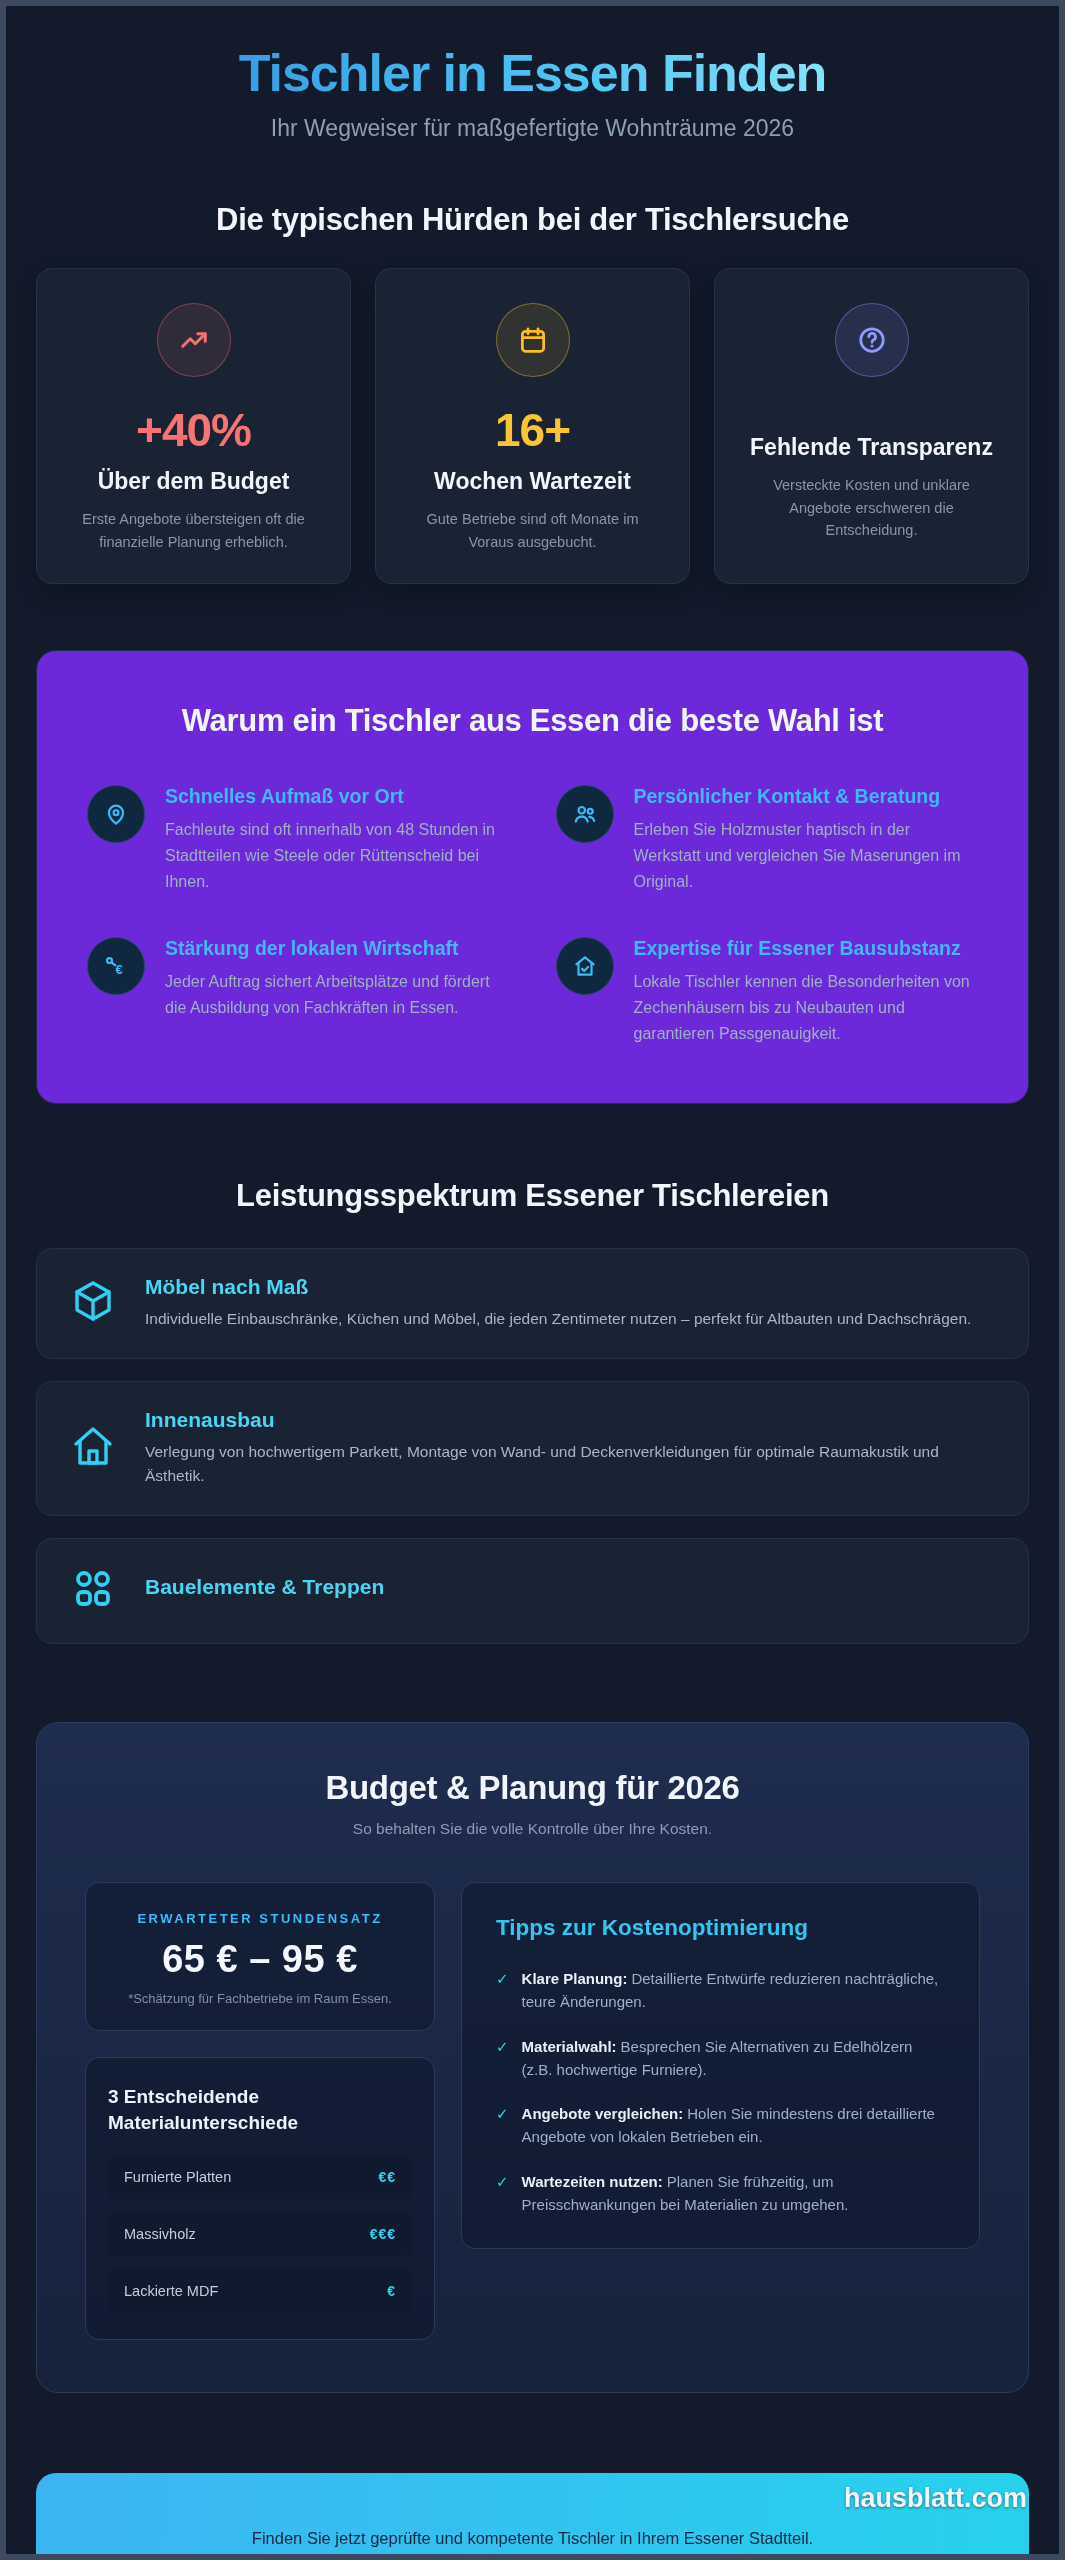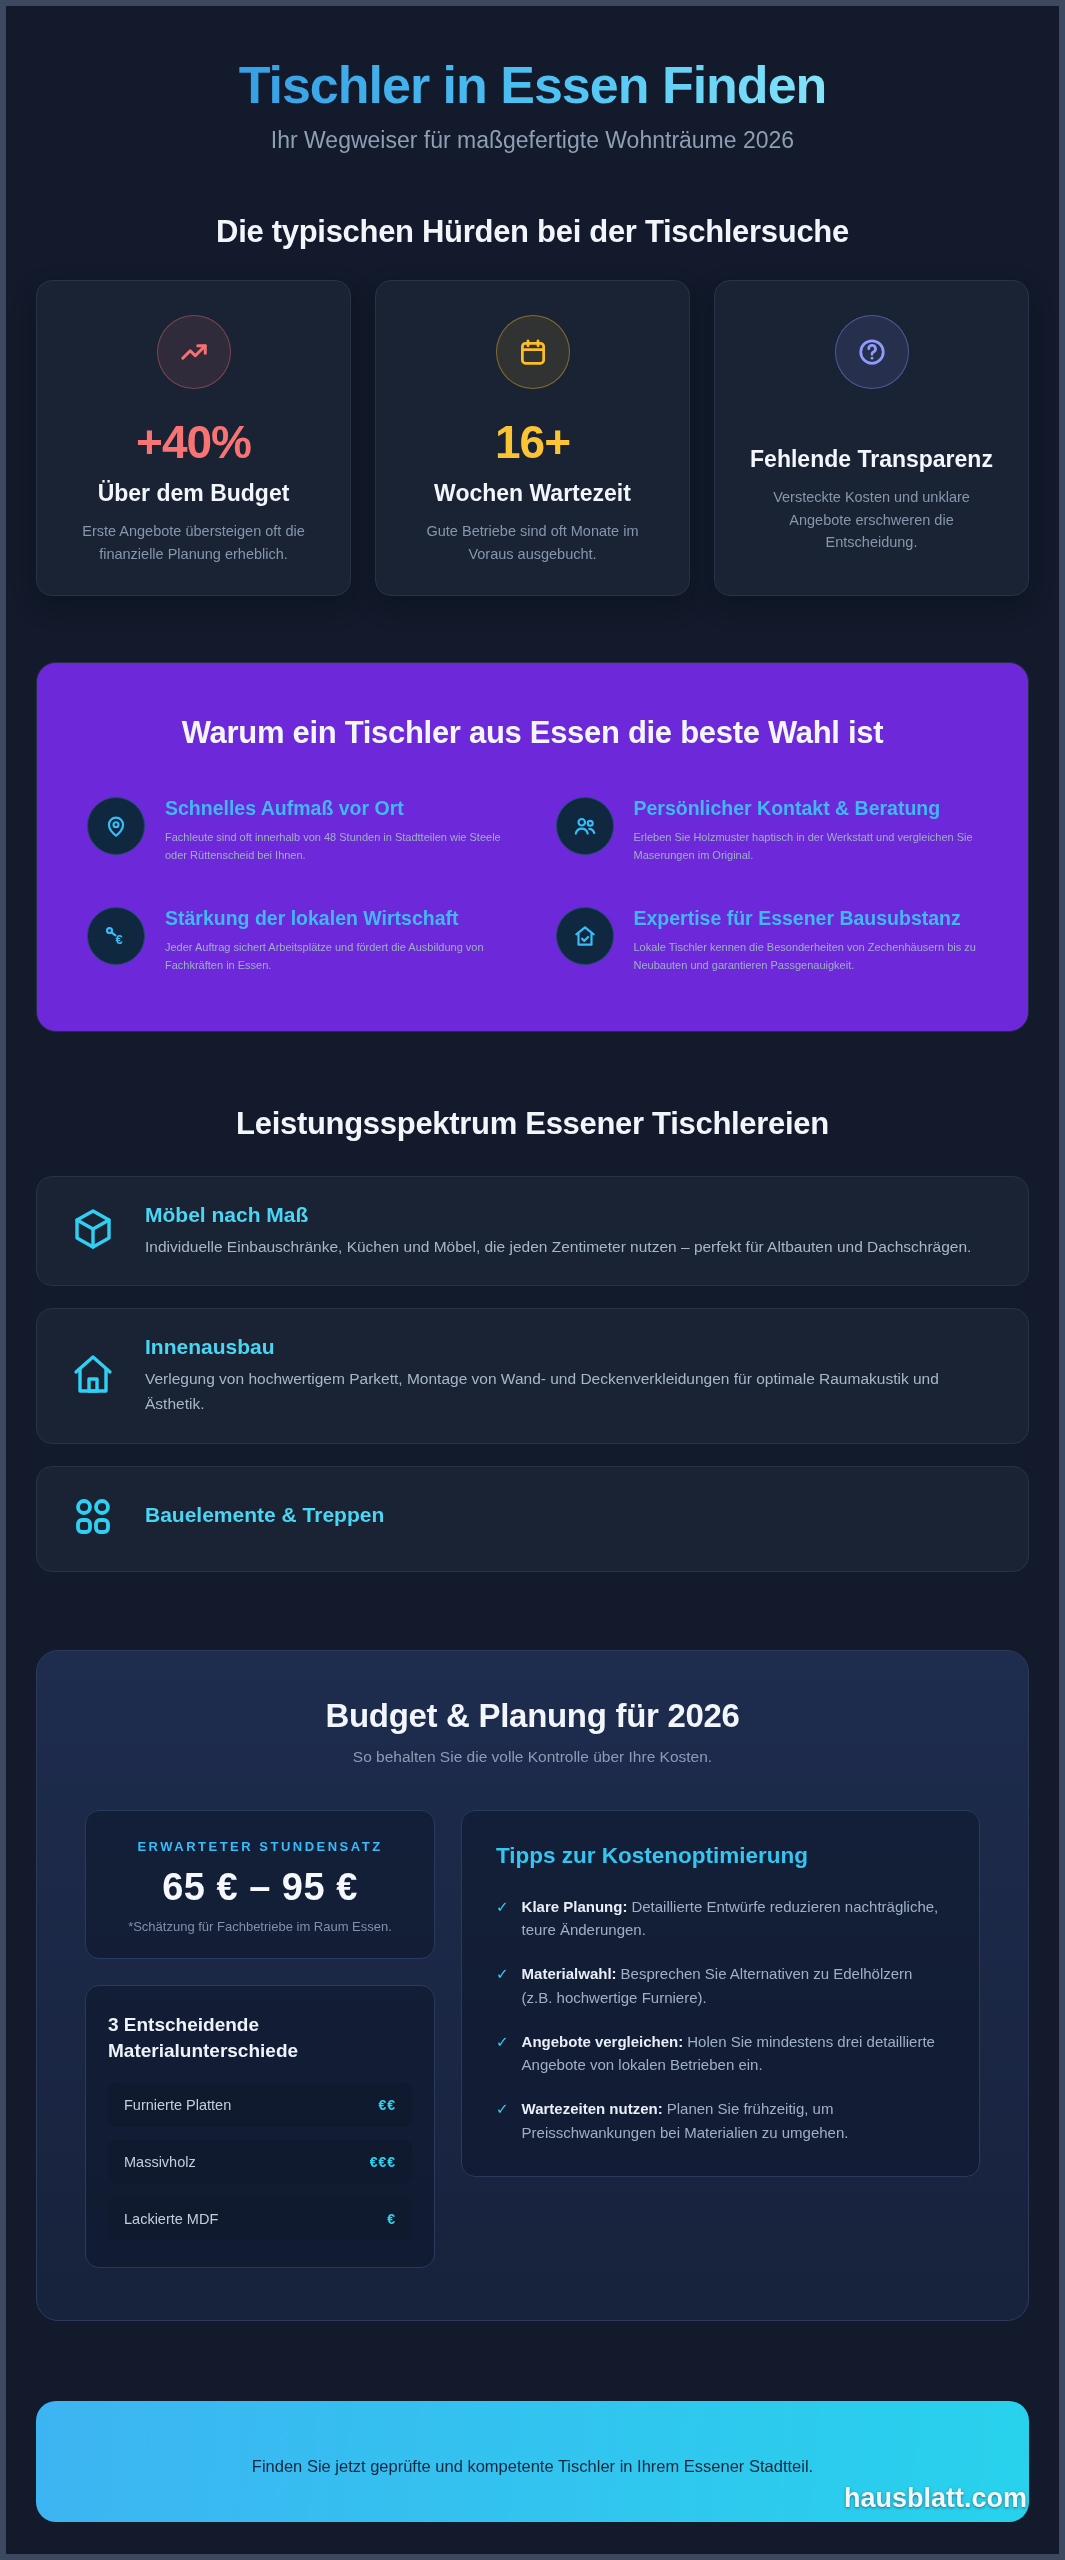--- a/index.html
+++ b/index.html
@@ -6,21 +6,21 @@
   html,body { width:1065px; }
   body {
     height:2560px;
     overflow:hidden;
     background:#121a2b;
     border:6px solid #3d4960;
     font-family:"Liberation Sans","DejaVu Sans",sans-serif;
     color:#e7edf5;
     position:relative;
   }
-  .page { padding:12px 30px; position:relative; height:100%;border-radius:19px; }
+  .page { padding:0 30px; position:relative; height:100%;border-radius:19px; }
 
   
   .header { text-align:center; padding-top:40px; }
   .main-title {
     font-size:52px; font-weight:bold; letter-spacing:-1px; line-height:1.05;
     background:linear-gradient(90deg,#379fe4 0%,#4fc3f3 55%,#83e4f9 100%);
     -webkit-background-clip:text; background-clip:text;
     -webkit-text-fill-color:transparent; color:#4fc3f3;
     display:inline-block;
   }
@@ -62,21 +62,21 @@
   .why-heading { margin-bottom:46px; }
   .why-grid { display:grid; grid-template-columns:1fr 1fr; column-gap:46px; row-gap:42px; }
   .why-item { display:flex; align-items:flex-start; }
   .why-icon {
     flex:0 0 58px; width:58px; height:58px; border-radius:50%;
     background:#10283f; border:1px solid #1d4a68; color:#38bdf8;
     display:flex; align-items:center; justify-content:center; margin-right:20px;
   }
   .why-icon svg { width:26px; height:26px; }
   .why-title { font-size:19.5px; font-weight:bold; color:#41b8f1; margin-bottom:9px; }
-  .why-text { font-size:11px; color:#9fb0c4; line-height:1.62; }
+  .why-text { font-size:16px; color:#9fb0c4; line-height:1.62; }
 
   
   .services-heading { margin-top:74px; }
   .service-list { margin-top:34px; }
   .service-row {
     display:flex; align-items:center; gap:28px;
     background:#1a2334; border:1px solid #273249; border-radius:16px;
     padding:26px 32px; margin-bottom:22px;
   }
   .service-icon { flex:0 0 48px; color:#2fd0f2; }

